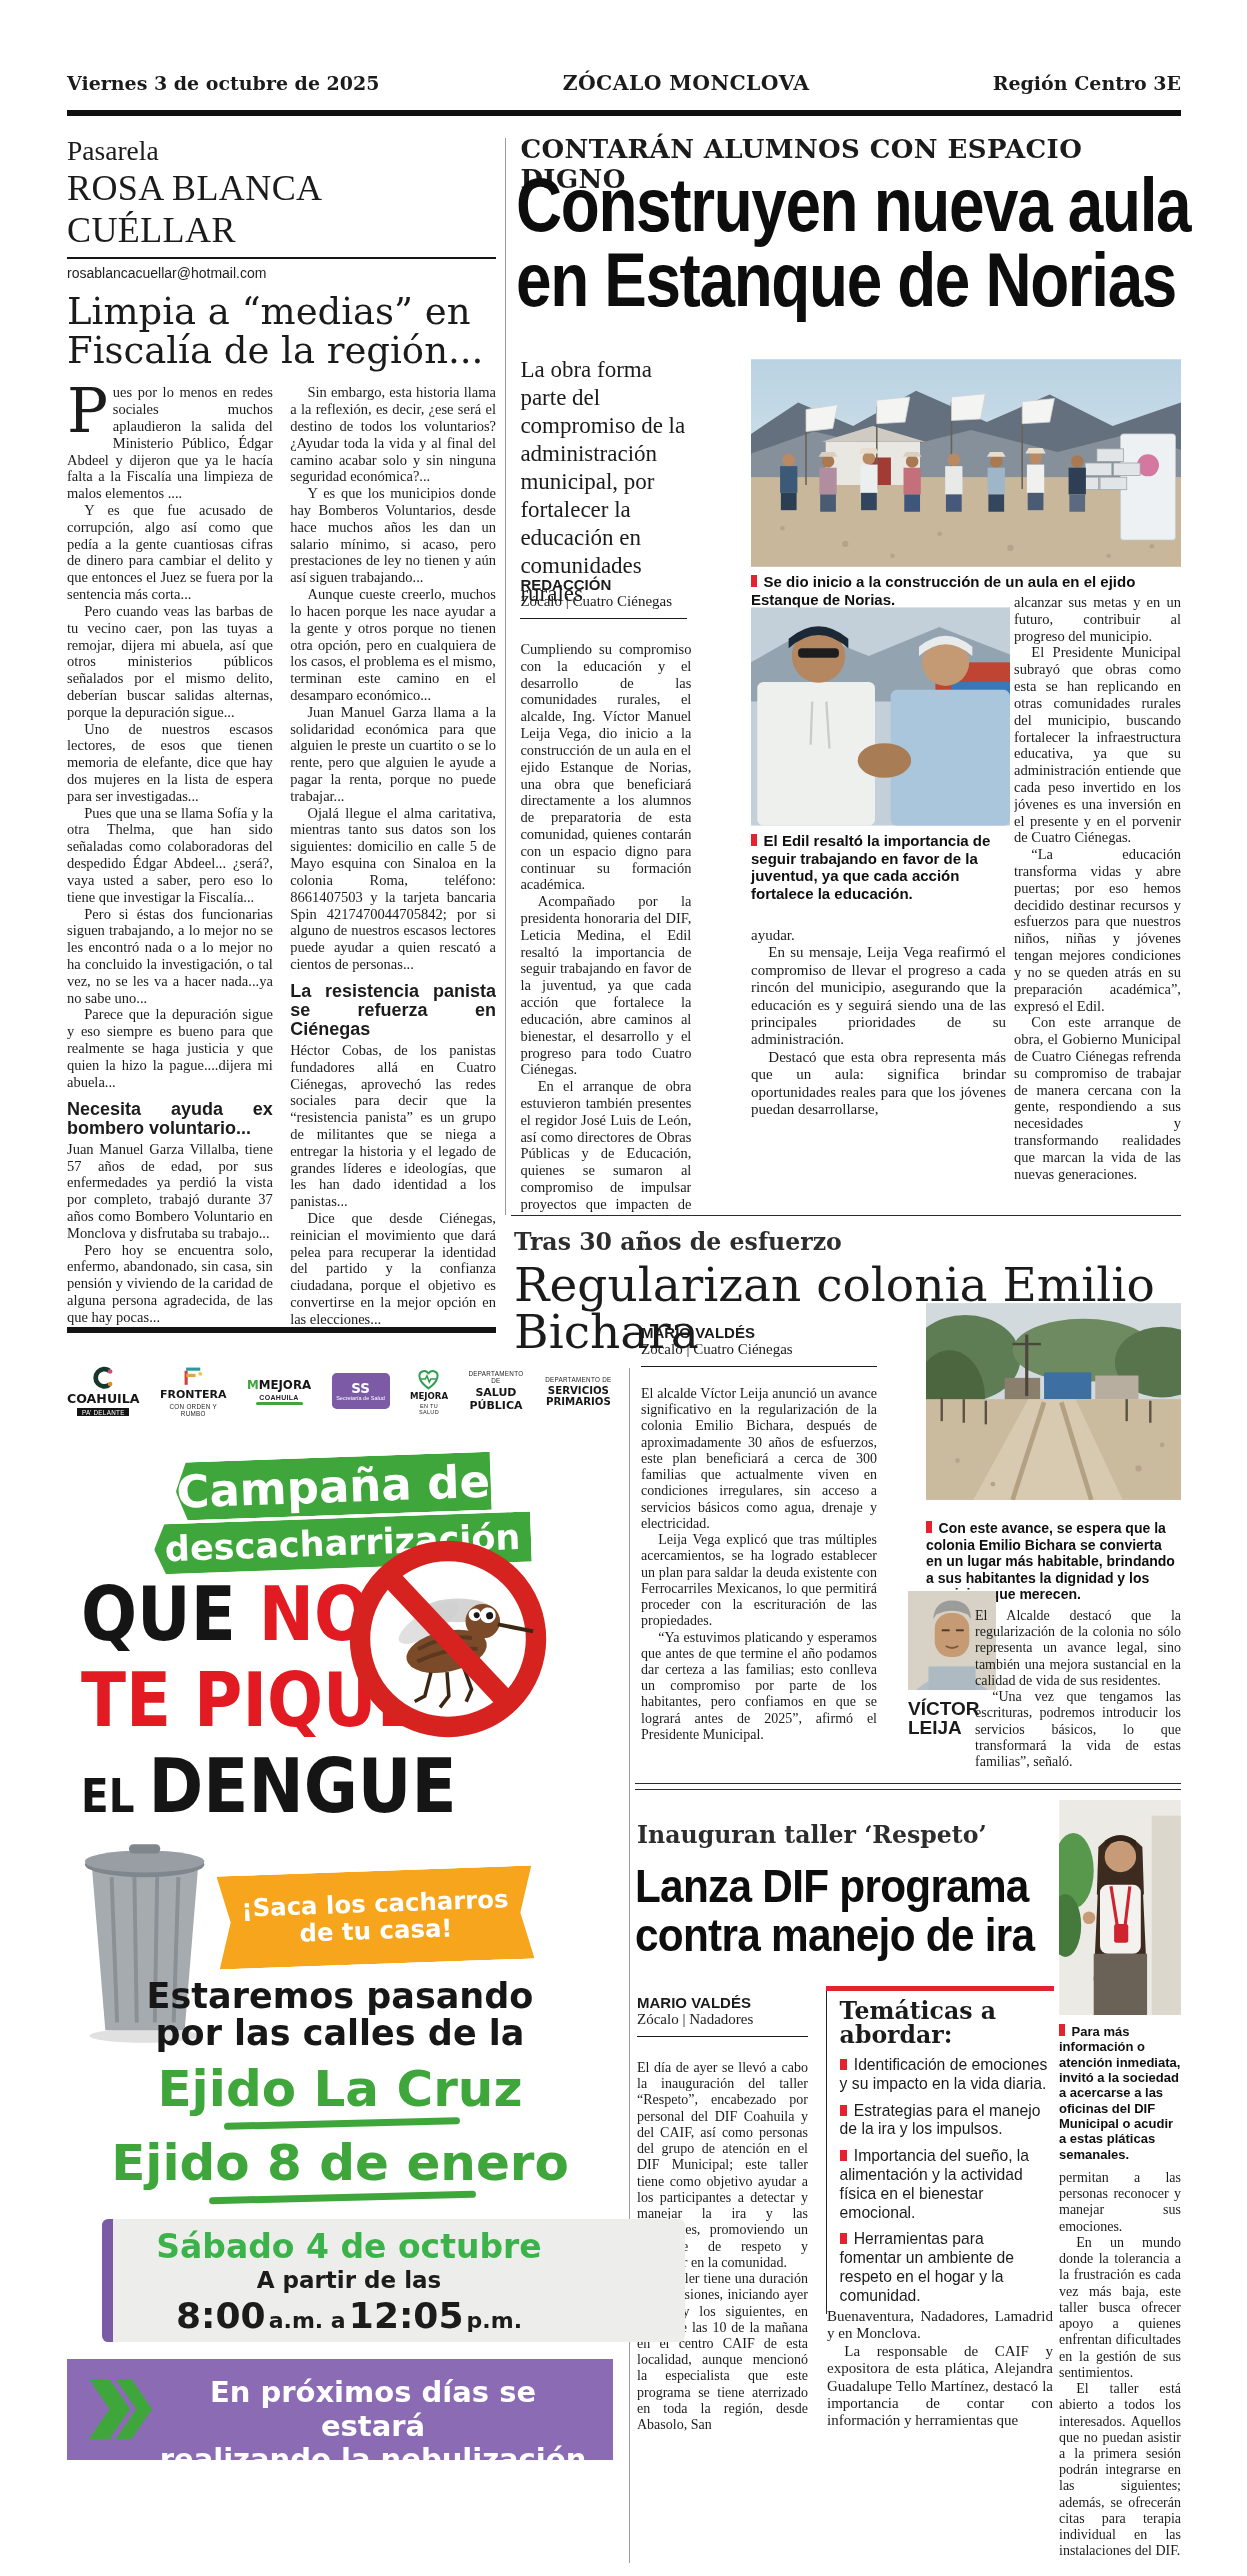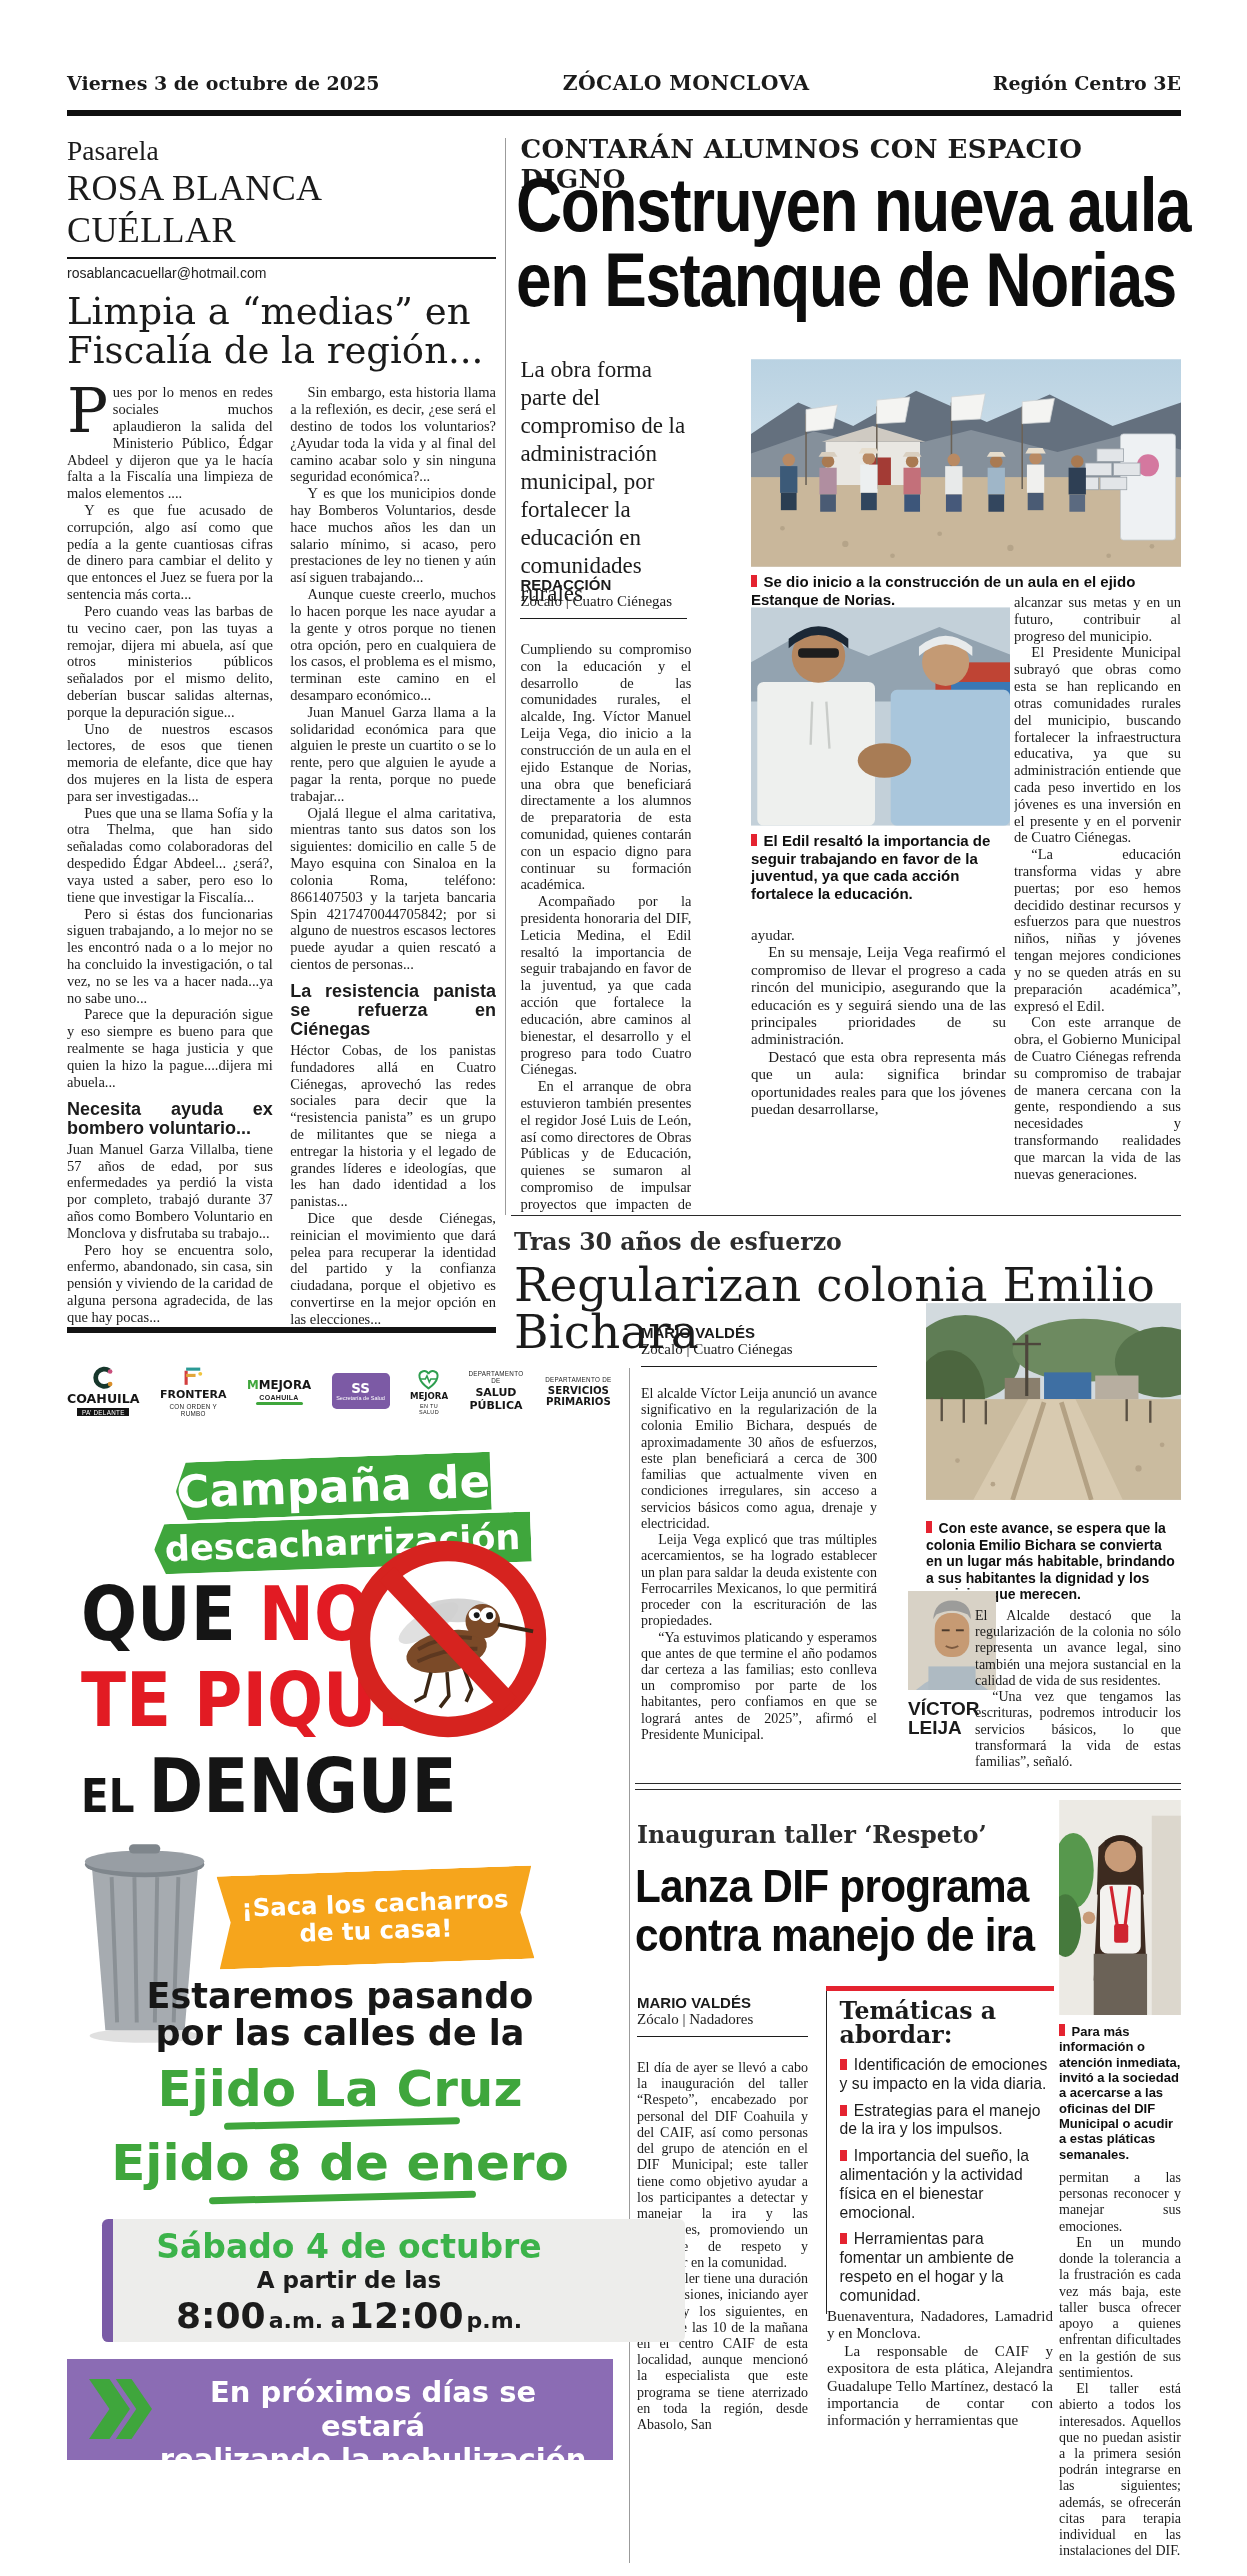--- a/index.html
+++ b/index.html
@@ -516,21 +516,21 @@
     <div class="swash" style="position:absolute;left:142px;top:867px;width:267px;"></div>
 
     <div class="schedbox" style="position:absolute;left:35px;top:892px;width:583px;height:123px;">
       <div class="schedbar" style="position:absolute;left:0;top:0;height:123px;"></div>
       <div style="position:absolute;left:11px;top:7.9px;width:472px;text-align:center;">
         <div class="schedday">Sábado 4 de octubre</div>
         <div class="schedpre" style="margin-top:1.6px;">A partir de las</div>
         <div style="margin-top:1.6px;">
           <span class="schedtime">8:00</span>
           <span class="schedmid">a.m. a</span>
-          <span class="schedtime">12:00</span>
+          <span class="schedtime">12:05</span>
           <span class="schedmid">p.m.</span>
         </div>
       </div>
     </div>
 
     <div class="purpleband" style="position:absolute;left:0;top:1032px;width:546px;height:101px;">
       <svg width="63" height="60" viewBox="0 0 80 76" style="position:absolute;left:22px;top:20.4px;">
         <polygon points="0,0 26,0 52,38 26,76 0,76 26,38" fill="#3FA63C"></polygon>
         <polygon points="34,0 54,0 80,38 54,76 34,76 60,38" fill="#3FA63C"></polygon>
       </svg>

